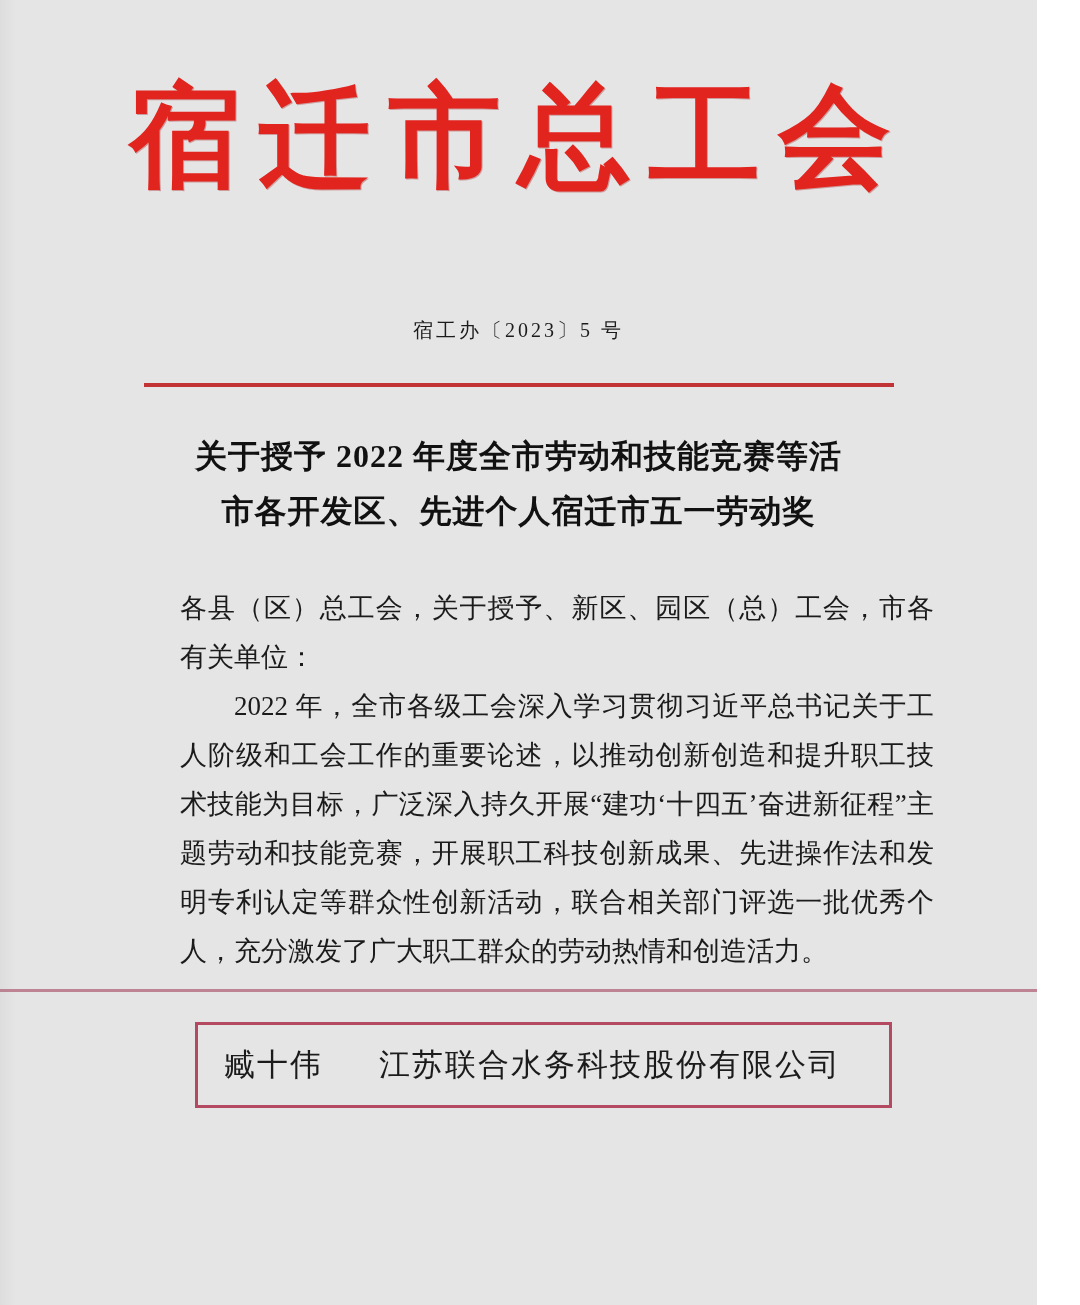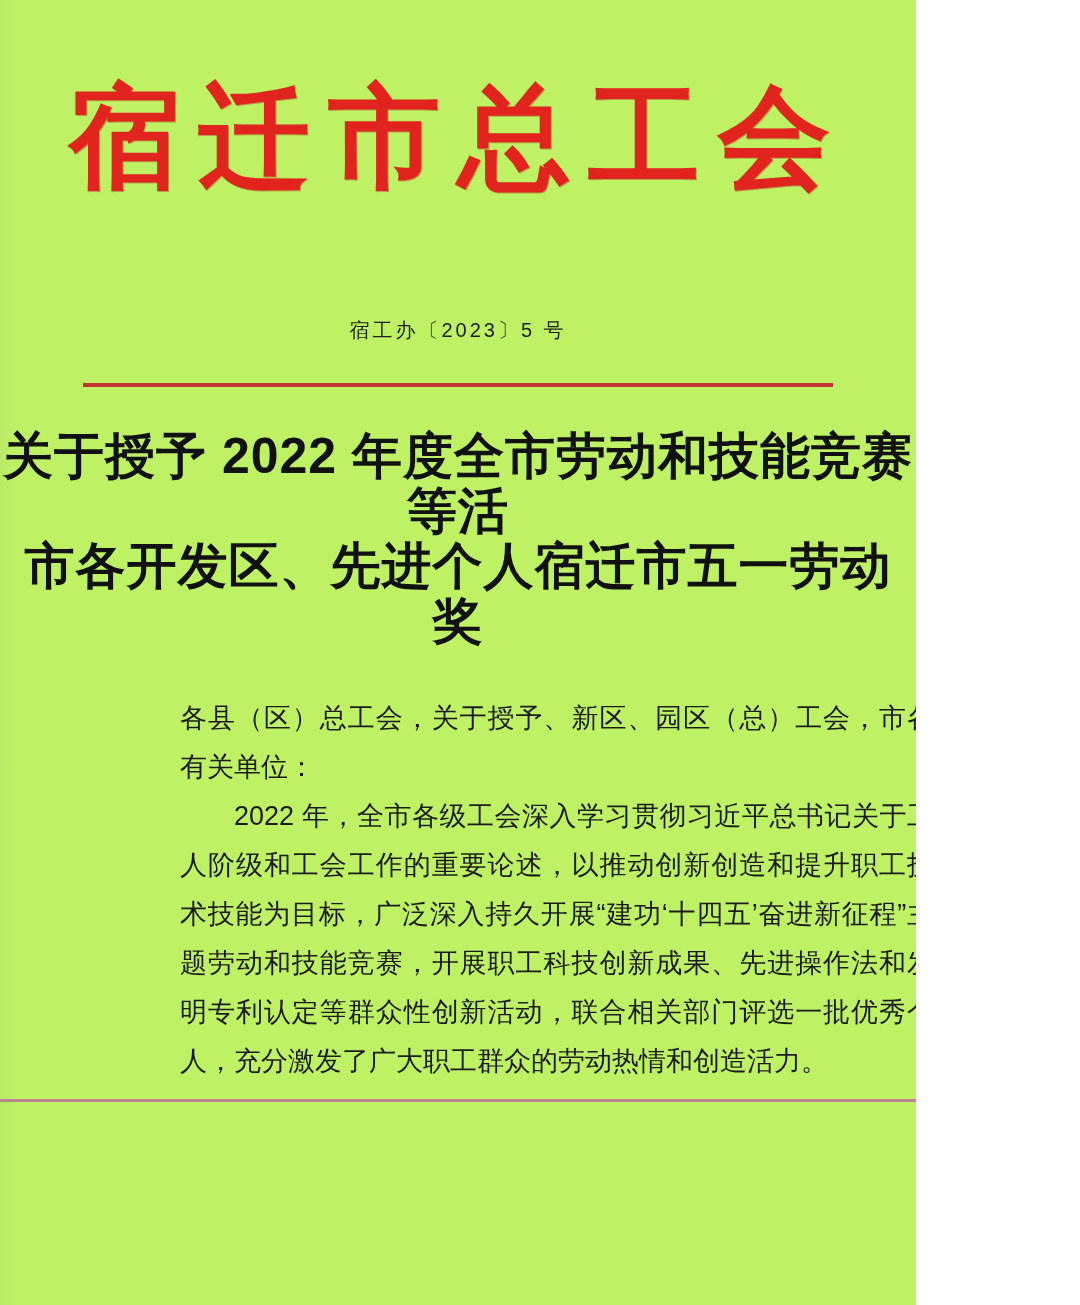--- a/index.html
+++ b/index.html
@@ -2,25 +2,25 @@
 <html><head>
 <meta charset="utf-8">
 <style>
   html, body {
     margin: 0;
     padding: 0;
     background: #ffffff;
   }
   .page {
     position: relative;
-    width: 916px;
+    width: 1037px;
     height: 1305px;
-    background: #bef264;
+    background: #e5e5e5;
     overflow: hidden;
-    font-family: Liberation Sans, sans-serif;
+    font-family: Liberation Serif, serif;
     color: #1b1b1b;
   }
   .scan-edge-left {
     position: absolute;
     left: 0; top: 0; bottom: 0;
     width: 16px;
     background: linear-gradient(to right, rgba(120,120,120,0.07), rgba(120,120,120,0));
     pointer-events: none;
   }
   .org-title {
@@ -46,21 +46,21 @@
   }
   .red-line {
     margin: 33px auto 0 auto;
     width: 750px;
     height: 4px;
     background: #c23335;
   }
   .doc-title {
     margin-top: 42px;
     text-align: center;
-    font-size: 50px;
+    font-size: 32px;
     font-weight: bold;
     color: #111111;
     line-height: 55px;
     letter-spacing: 1px;
   }
   .body-text {
     margin: 45px 0 0 180px;
     width: 754px;
     font-size: 27px;
     line-height: 49px;
@@ -110,13 +110,17 @@
     <div>市各开发区、先进个人宿迁市五一劳动奖</div>
   </div>
 
   <div class="body-text">
     <div class="salutation">各县（区）总工会，关于授予、新区、园区（总）工会，市各有关单位：</div>
     <div class="paragraph">2022 年，全市各级工会深入学习贯彻习近平总书记关于工人阶级和工会工作的重要论述，以推动创新创造和提升职工技术技能为目标，广泛深入持久开展“建功‘十四五’奋进新征程”主题劳动和技能竞赛，开展职工科技创新成果、先进操作法和发明专利认定等群众性创新活动，联合相关部门评选一批优秀个人，充分激发了广大职工群众的劳动热情和创造活力。</div>
   </div>
 
   <div class="thin-line"></div>
 
+  <div class="award-box">
+    <span class="award-name">臧十伟</span>
+    <span class="award-company">江苏联合水务科技股份有限公司</span>
+  </div>
 </div>
 
 </body></html>

